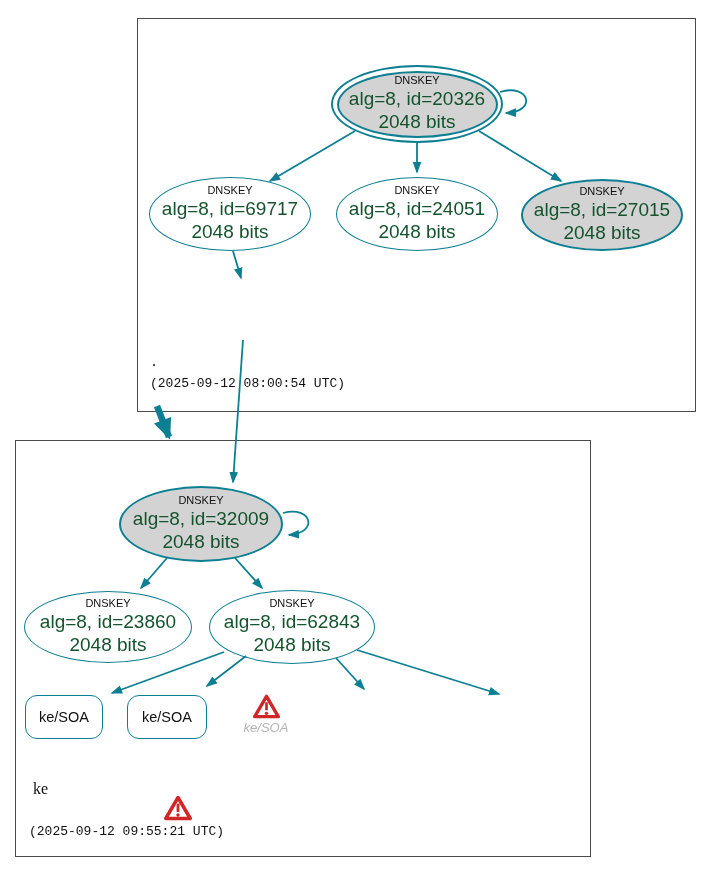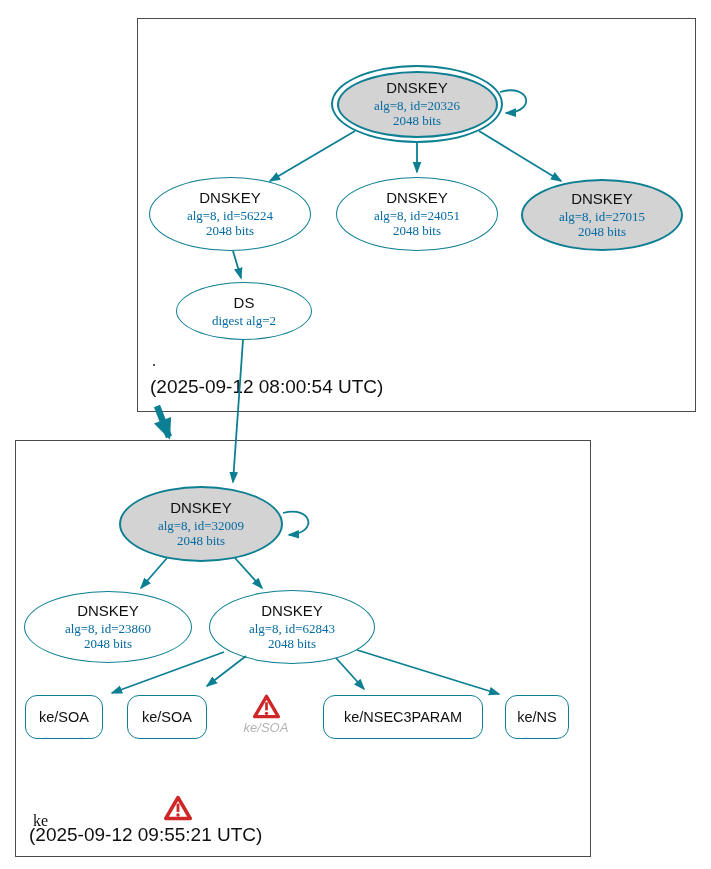--- a/index.html
+++ b/index.html
@@ -20,30 +20,30 @@
     position:absolute;transform:translate(-50%,-50%);
     border:2px solid #0d7f93;border-radius:50%;background:#fff;
     display:flex;align-items:center;justify-content:center;box-sizing:border-box;
   }
   .double-inner{
     width:calc(100% - 7px);height:calc(100% - 7px);
     border:2px solid #0d7f93;border-radius:50%;background:#d3d3d3;
     display:flex;flex-direction:column;align-items:center;justify-content:center;
     text-align:center;box-sizing:border-box;
   }
-  .node-title{font-size:15px;color:#101010;line-height:1.25;}
-  .node-detail{font-family:Liberation Serif, serif;font-size:13px;color:#0369a1;line-height:1.2;}
+  .node-title{font-size:11px;color:#101010;line-height:1.25;}
+  .node-detail{font-family:Liberation Sans, sans-serif;font-size:19px;color:#14532d;line-height:1.2;}
   .rrset{
     position:absolute;transform:translate(-50%,-50%);
     border:1.8px solid #0d7f93;border-radius:12px;background:#fff;
     height:44px;display:flex;align-items:center;justify-content:center;
     font-size:14.5px;color:#101010;box-sizing:border-box;padding:0 12px;
   }
   .zone-label{position:absolute;font-family:"Liberation Serif",serif;font-size:16px;color:#101010;}
-  .zone-ts{position:absolute;font-family:Liberation Sans, sans-serif;font-size:19px;color:#101010;text-align:right;}
+  .zone-ts{position:absolute;font-family:Liberation Mono, monospace;font-size:13px;color:#101010;text-align:right;}
   .warn-wrap{position:absolute;display:flex;flex-direction:column;align-items:center;}
   .faded-label{
     font-style:italic;font-size:13px;color:#b3b3b3;margin-top:1px;
     font-family:"Liberation Sans",sans-serif;
   }
   svg.edges{position:absolute;left:0;top:0;pointer-events:none;}
 </style>
 </head>
 <body>
 
@@ -55,40 +55,36 @@
   <div class="double-outer" style="left:417px;top:104px;width:172px;height:78px;">
     <div class="double-inner">
       <span class="node-title">DNSKEY</span>
       <span class="node-detail">alg=8, id=20326</span>
       <span class="node-detail">2048 bits</span>
     </div>
   </div>
 
   <div class="ellipse" style="left:230px;top:214px;width:162px;height:74px;">
     <span class="node-title">DNSKEY</span>
-    <span class="node-detail">alg=8, id=56224</span>
+    <span class="node-detail">alg=8, id=69717</span>
     <span class="node-detail">2048 bits</span>
   </div>
 
   <div class="ellipse" style="left:417px;top:214px;width:162px;height:74px;">
     <span class="node-title">DNSKEY</span>
     <span class="node-detail">alg=8, id=24051</span>
     <span class="node-detail">2048 bits</span>
   </div>
 
   <div class="ellipse gray thick" style="left:602px;top:215px;width:162px;height:72px;">
     <span class="node-title">DNSKEY</span>
     <span class="node-detail">alg=8, id=27015</span>
     <span class="node-detail">2048 bits</span>
   </div>
 
-  <div class="ellipse" style="left:244px;top:311px;width:136px;height:58px;">
-    <span class="node-title">DS</span>
-    <span class="node-detail">digest alg=2</span>
-  </div>
 
   <div class="zone-label" style="left:152px;top:352px;">.</div>
   <div class="zone-ts" style="left:150px;top:376px;">(2025-09-12 08:00:54 UTC)</div>
 
   <div class="ellipse gray thick" style="left:201px;top:524px;width:164px;height:76px;">
     <span class="node-title">DNSKEY</span>
     <span class="node-detail">alg=8, id=32009</span>
     <span class="node-detail">2048 bits</span>
   </div>
 
@@ -114,29 +110,23 @@
 
   <div class="warn-wrap" style="left:240px;top:694px;width:52px;">
     <svg width="27" height="25" viewBox="0 0 32 29">
       <path d="M16 2.5 L30 26.5 L2 26.5 Z" fill="#ffffff" stroke="#cf2727" stroke-width="4" stroke-linejoin="round"></path>
       <rect x="14.4" y="9.5" width="3.2" height="9.5" fill="#cf2727"></rect>
       <circle cx="16" cy="22.6" r="2" fill="#cf2727"></circle>
     </svg>
     <span class="faded-label">ke/SOA</span>
   </div>
 
-  <div class="rrset" style="left:403px;top:717px;width:160px;">
-    <span>ke/NSEC3PARAM</span>
-  </div>
 
-  <div class="rrset" style="left:537px;top:717px;width:64px;">
-    <span>ke/NS</span>
-  </div>
 
-  <div class="zone-label" style="left:33px;top:812px;">ke</div>
+  <div class="zone-label" style="left:33px;top:780px;">ke</div>
   <div class="warn-wrap" style="left:164px;top:795px;">
     <svg width="28" height="26" viewBox="0 0 32 29">
       <path d="M16 2.5 L30 26.5 L2 26.5 Z" fill="#ffffff" stroke="#cf2727" stroke-width="4" stroke-linejoin="round"></path>
       <rect x="14.4" y="9.5" width="3.2" height="9.5" fill="#cf2727"></rect>
       <circle cx="16" cy="22.6" r="2" fill="#cf2727"></circle>
     </svg>
   </div>
   <div class="zone-ts" style="left:29px;top:824px;">(2025-09-12 09:55:21 UTC)</div>
 
   <svg class="edges" width="711" height="869" viewBox="0 0 711 869">

